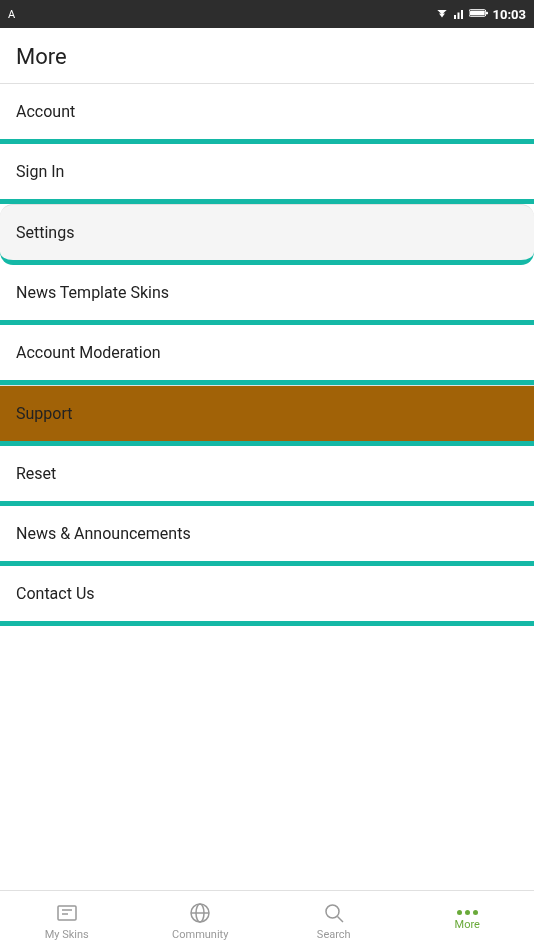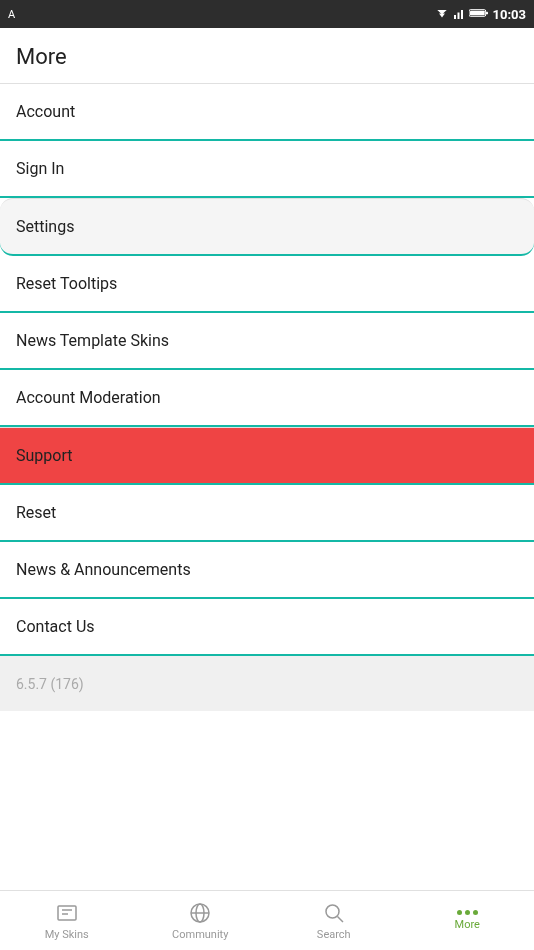--- a/index.html
+++ b/index.html
@@ -77,21 +77,21 @@
     .menu-list {
       flex: 1;
       background: #ffffff;
       overflow-y: auto;
     }
 
     .menu-item {
       display: flex;
       align-items: center;
       padding: 18px 16px;
-      border-bottom: 2px solid #14b8a6;
+      border-bottom: 5px solid #14b8a6;
       background: #ffffff;
       cursor: pointer;
       min-height: 56px;
     }
 
     .menu-item-text {
       font-size: 16px;
       color: #222222;
       font-weight: 400;
     }
@@ -202,51 +202,45 @@
     </div>
 
     <div class="menu-item">
       <span class="menu-item-text">Sign In</span>
     </div>
 
     <div class="menu-item" style="background:#f5f5f5; border-top: 1px solid #e0e0e0; border-radius: 13px;">
       <span class="menu-item-text">Settings</span>
     </div>
 
-    <div class="menu-item">
-      <span class="menu-item-text">Reset Tooltips</span>
-    </div>
 
     <div class="menu-item">
       <span class="menu-item-text">News Template Skins</span>
     </div>
 
     <div class="menu-item">
       <span class="menu-item-text">Account Moderation</span>
     </div>
 
-    <div class="menu-item" style="background:#ef4444; border-top: 1px solid #e0e0e0; text-align: right;">
+    <div class="menu-item" style="background:#a16207; border-top: 1px solid #e0e0e0; text-align: right;">
       <span class="menu-item-text">Support</span>
     </div>
 
     <div class="menu-item">
       <span class="menu-item-text">Reset</span>
     </div>
 
     <div class="menu-item">
       <span class="menu-item-text">News &amp; Announcements</span>
     </div>
 
     <div class="menu-item">
       <span class="menu-item-text">Contact Us</span>
     </div>
 
-    <div class="version-area">
-      <span class="version-text">6.5.7 (176)</span>
-    </div>
 
   </div>
 
 </div>
 
 <div class="bottom-nav">
 
   <div class="nav-item">
     <svg class="nav-svg" viewBox="0 0 24 24" fill="none" stroke="#999" stroke-width="1.5">
       <rect x="3" y="5" width="18" height="14" rx="1"></rect>

